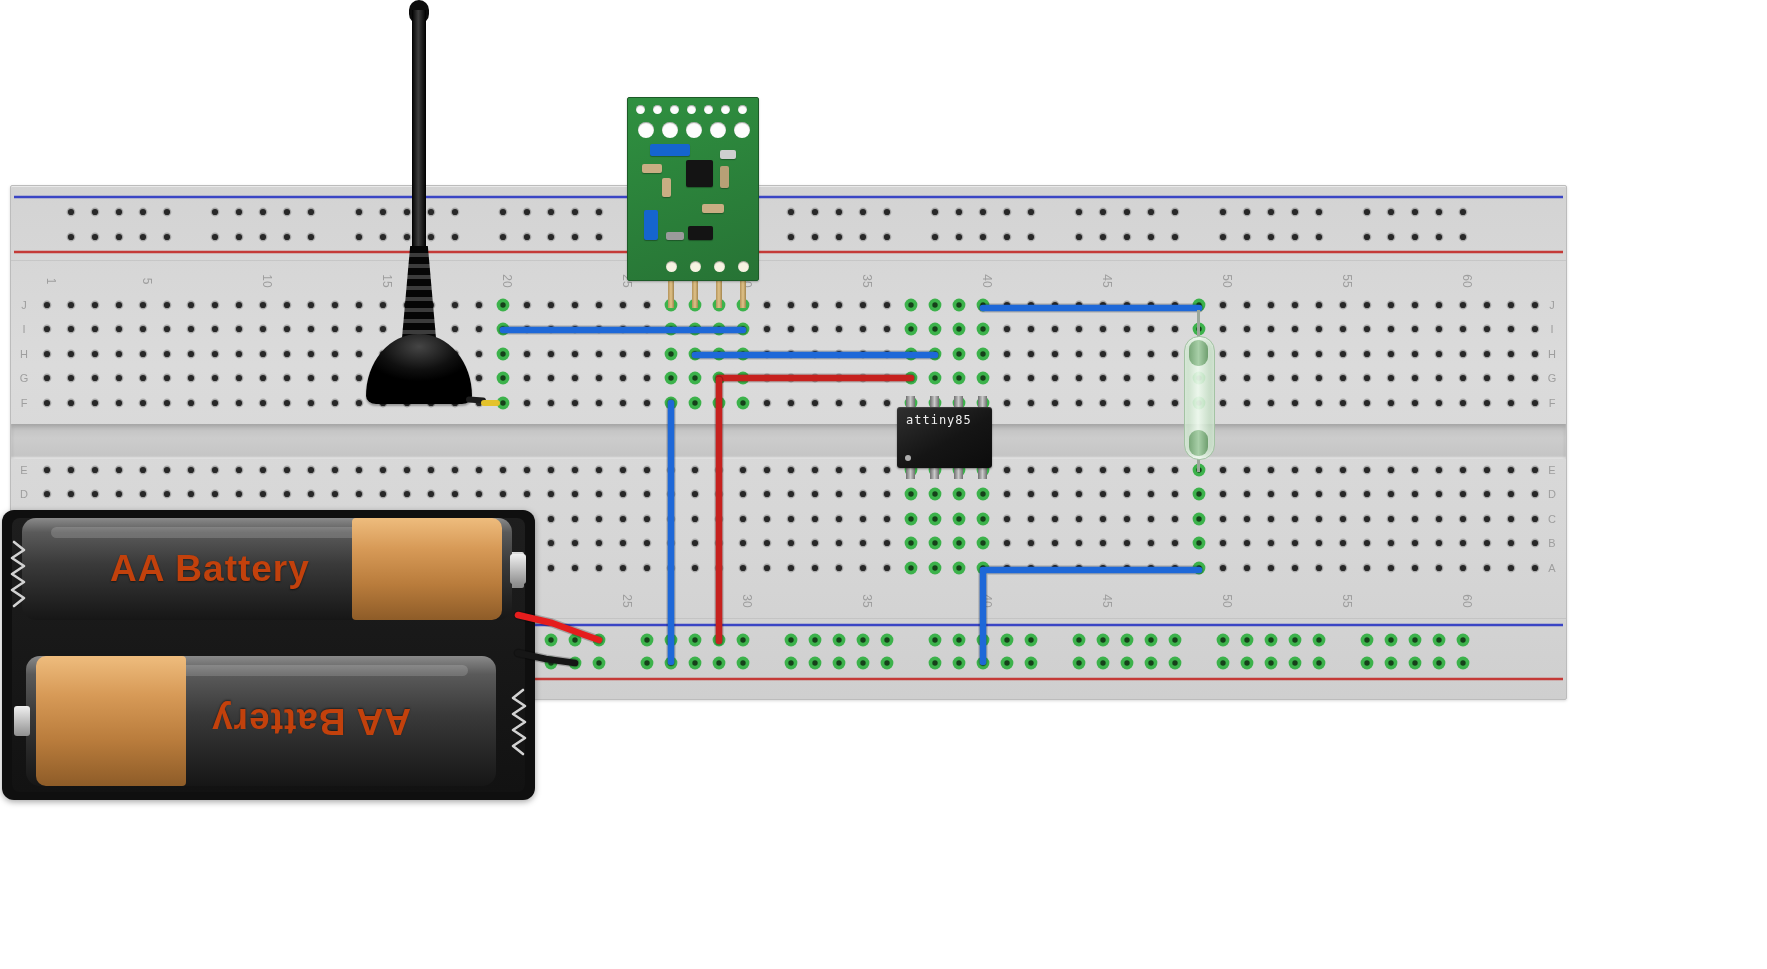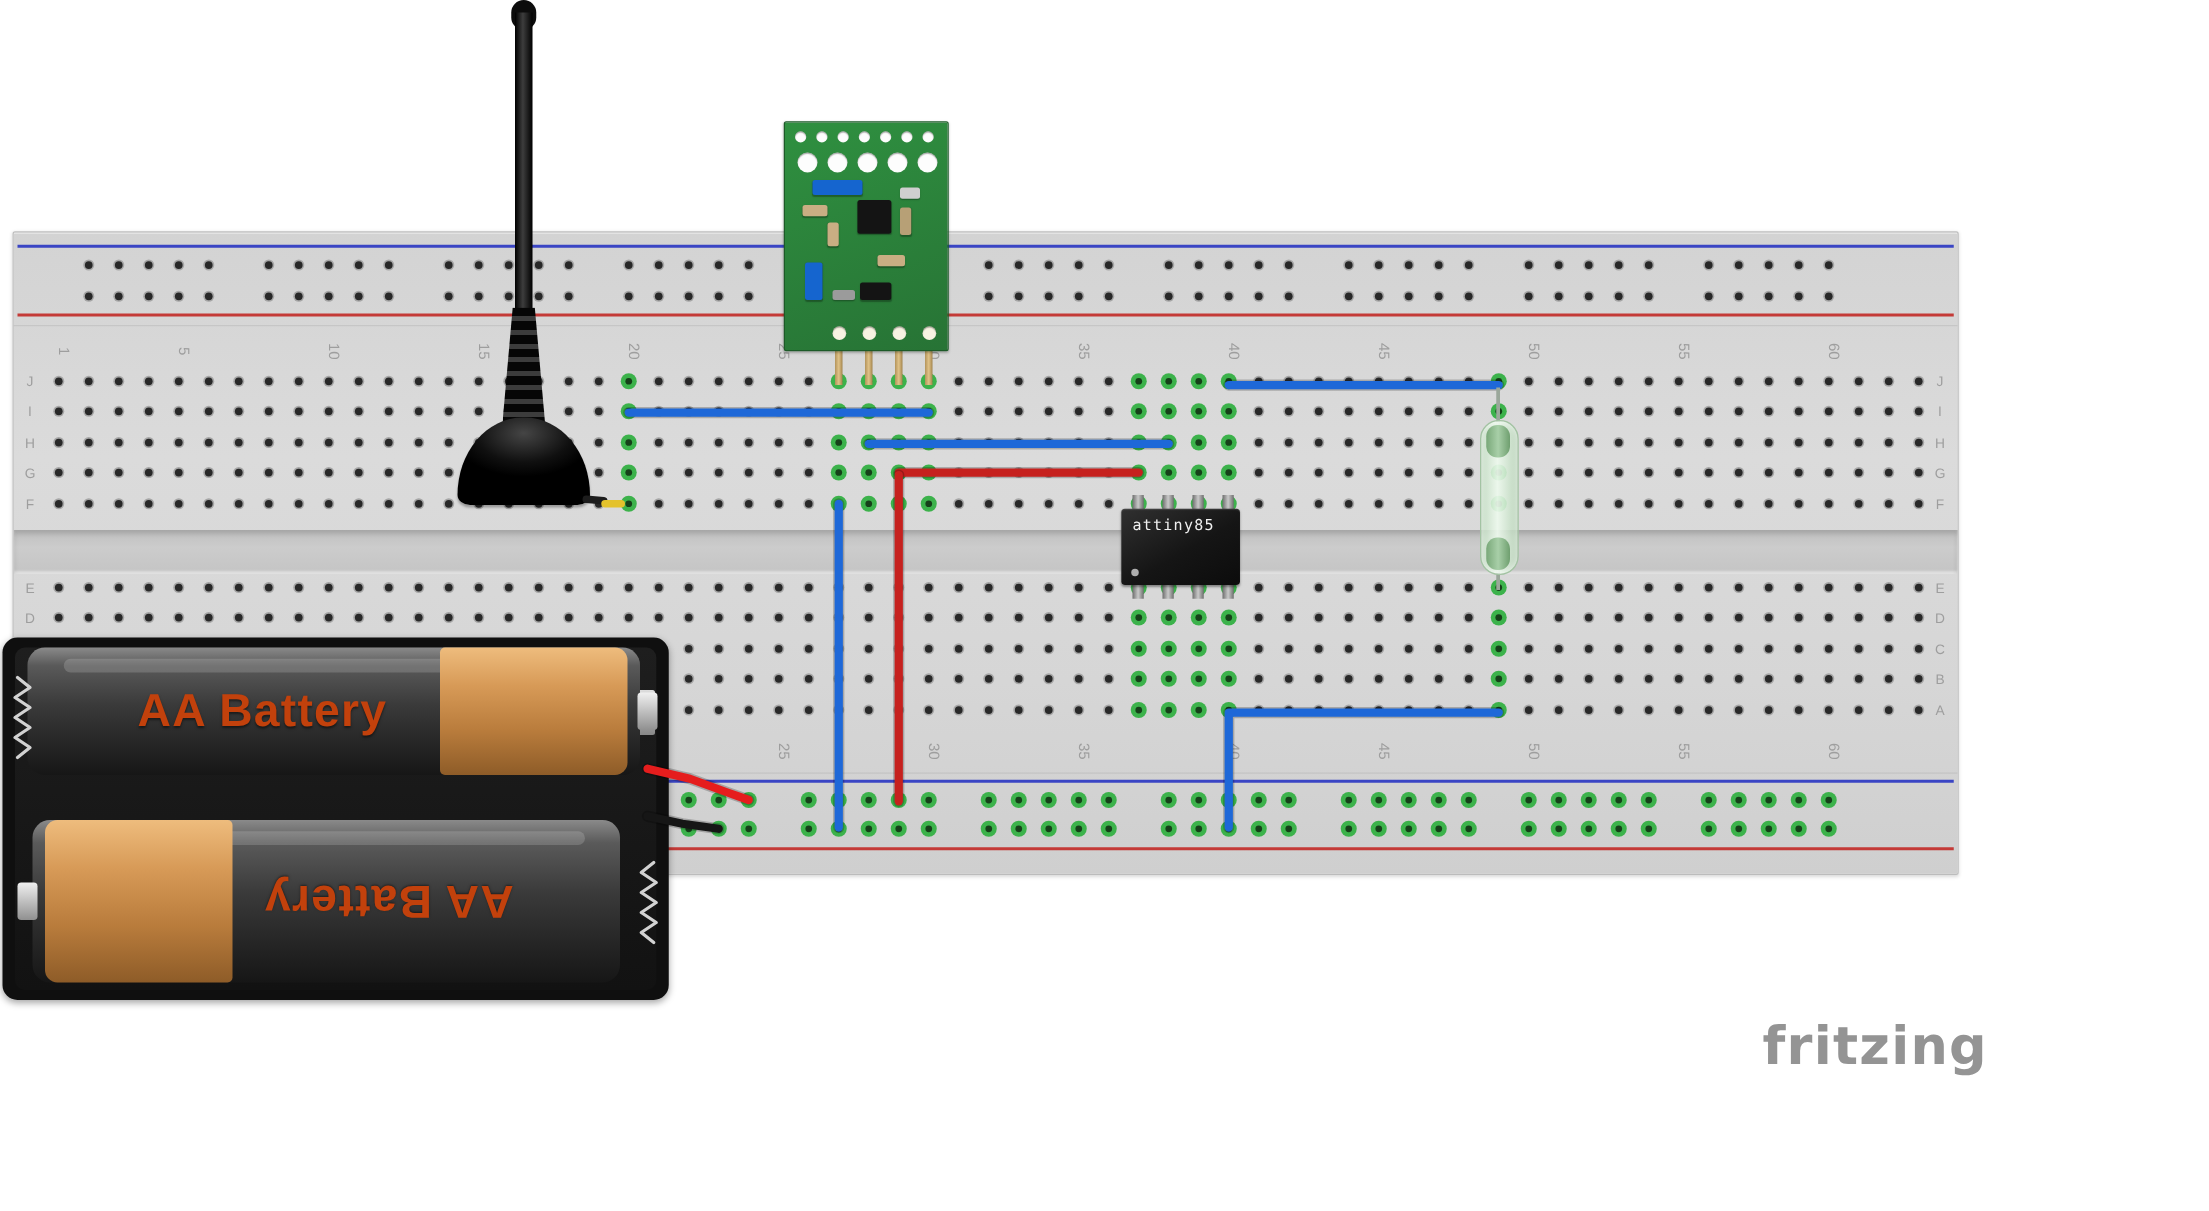--- a/index.html
+++ b/index.html
@@ -1942,15 +1942,14 @@
 
   <svg id="batt-svg" class="layer">
       <polyline points="518,615 552,623 582,634 599,640" fill="none" stroke="rgba(0,0,0,0.22)" stroke-width="9" stroke-linecap="round" stroke-linejoin="round"></polyline>
       <polyline points="518,615 552,623 582,634 599,640" fill="none" stroke="#e51d1d" stroke-width="6.6" stroke-linecap="round" stroke-linejoin="round"></polyline>
       <polyline points="518,653 546,659 575,663" fill="none" stroke="rgba(0,0,0,0.22)" stroke-width="9" stroke-linecap="round" stroke-linejoin="round"></polyline>
       <polyline points="518,653 546,659 575,663" fill="none" stroke="#161616" stroke-width="6.6" stroke-linecap="round" stroke-linejoin="round"></polyline>
       <polyline points="14,542 24,550 12,558 24,566 12,574 24,582 12,590 24,598 14,606" fill="none" stroke="#d2d2d2" stroke-width="2.6" stroke-linecap="round" stroke-linejoin="round"></polyline>
       <polyline points="523,690 513,698 525,706 513,714 525,722 513,730 525,738 513,746 523,754" fill="none" stroke="#d2d2d2" stroke-width="2.6" stroke-linecap="round" stroke-linejoin="round"></polyline>
     </svg>
 
-  <div class="fritzing-logo">fritzing</div>
 
 </div>
 
 </body></html>

